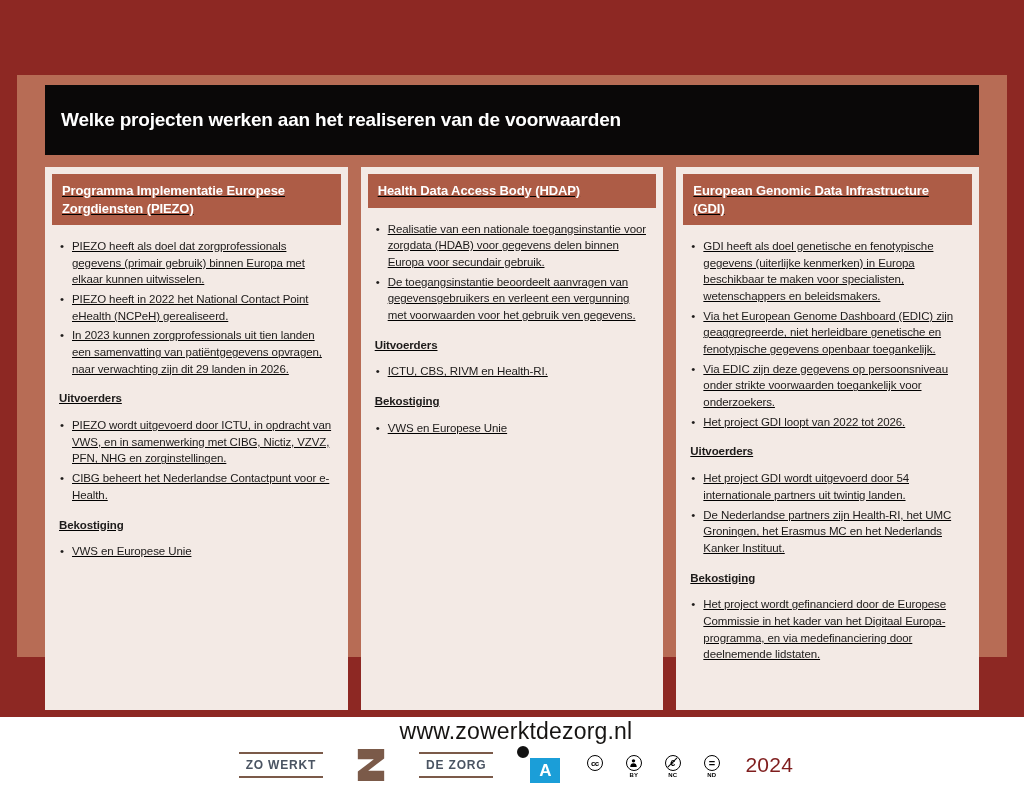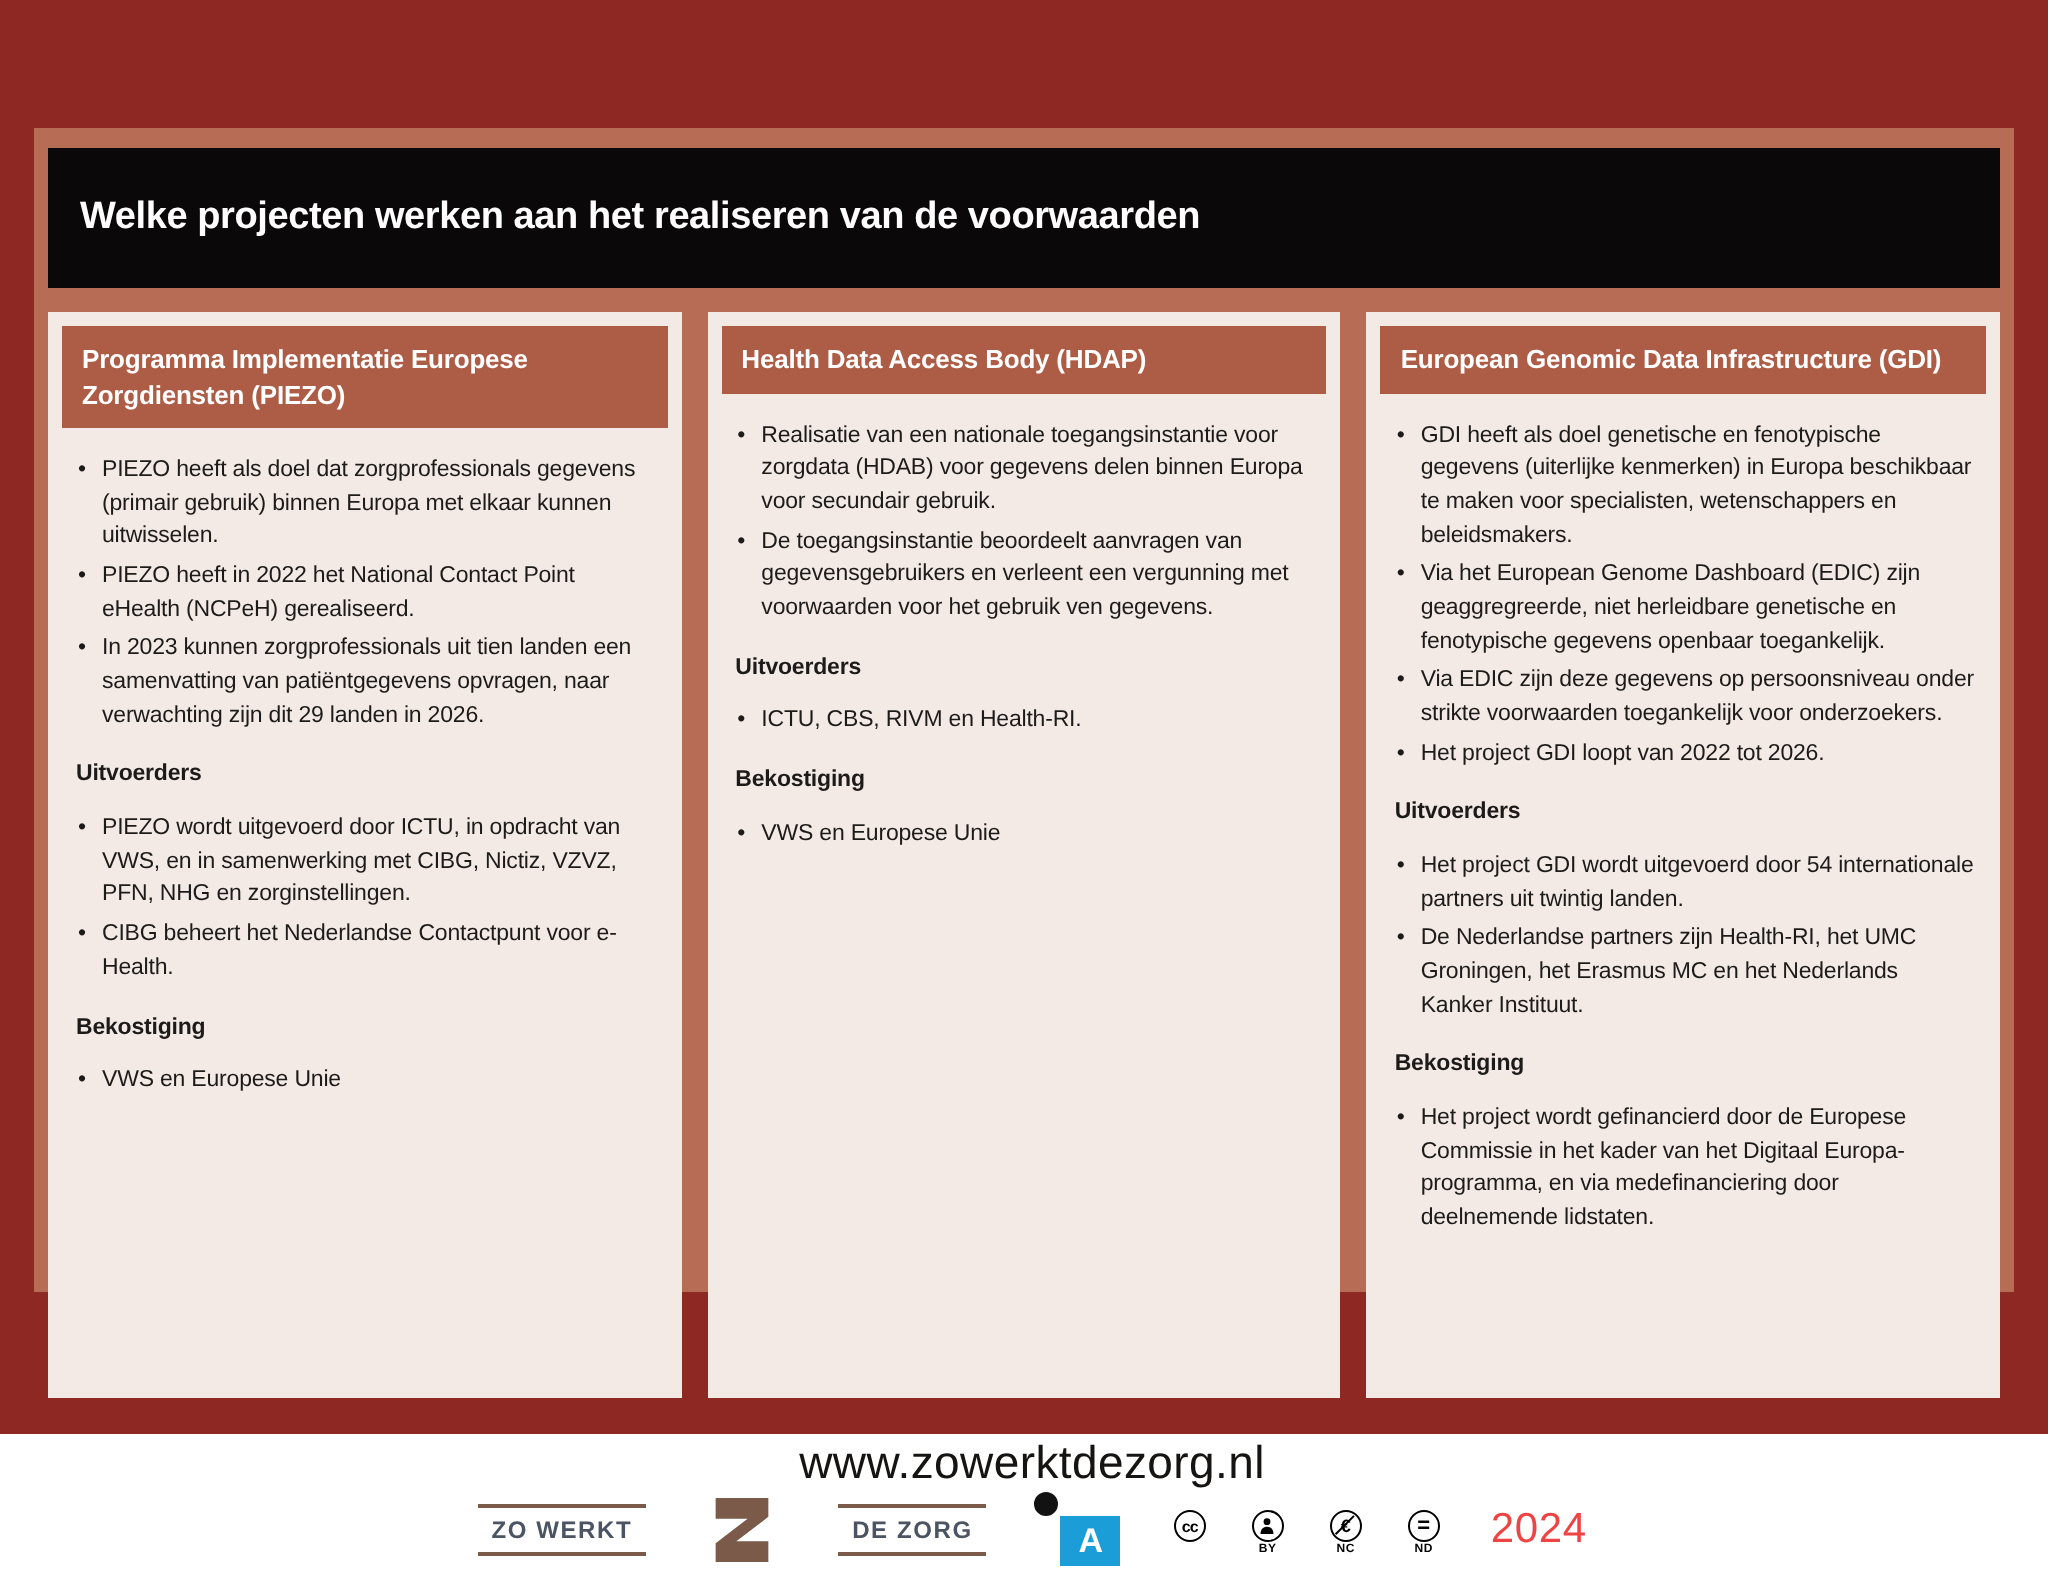--- a/index.html
+++ b/index.html
@@ -8,24 +8,24 @@
     font-family: "Liberation Sans", sans-serif;
     background: var(--background, #8d2823);
     position: relative;
     overflow: hidden;
   }
   .poster { position: absolute; inset: 0; }
 
   
   .panel {
     position: absolute;
-    left: 17px; top: 64px;
+    left: 17px; top: 75px;
     width: 990px; height: 582px;
     background: var(--panel, #b76c55);
-    padding: 10px 7px;
+    padding: 10px 28px;
   }
 
   
   .title-bar {
     background: var(--title-bg, #0a0808);
     height: 70px;
     color: #ffffff;
     display: flex;
     flex-direction: column;
     justify-content: center;
@@ -36,20 +36,21 @@
     letter-spacing: -0.2px;
   }
   .title-bar em { font-style: italic; }
 
   
   .cards {
     margin-top: 12px;
     height: 543px;
     display: flex;
     gap: 13px;
+    text-decoration: underline;
   }
   .card {
     flex: 1 1 0;
     background: var(--card-bg, #f3eae5);
     padding: 7px;
     overflow: hidden;
   }
   .card-header {
     background: var(--card-header, #ad5c46);
     color: #ffffff;
@@ -159,21 +160,21 @@
   .cc-circle.nc::after {
     content: "";
     position: absolute;
     width: 13px; height: 1.3px;
     background: #000;
     transform: rotate(-45deg);
   }
   .cc-label { font-size: 6px; font-weight: bold; color: #000; margin-top: 1px; letter-spacing: 0.3px; }
   .cc-pad { height: 7px; }
 
-  .year { font-size: 21px; color: #ef4444; letter-spacing: 0.3px; }
+  .year { font-size: 21px; color: #7f1d1d; letter-spacing: 0.3px; }
 </style>
 </head>
 <body>
 
 <div class="poster">
 
   <div class="panel">
     <header class="title-bar">
       <div>Welke projecten werken aan het realiseren van de voorwaarden</div>
     </header>

